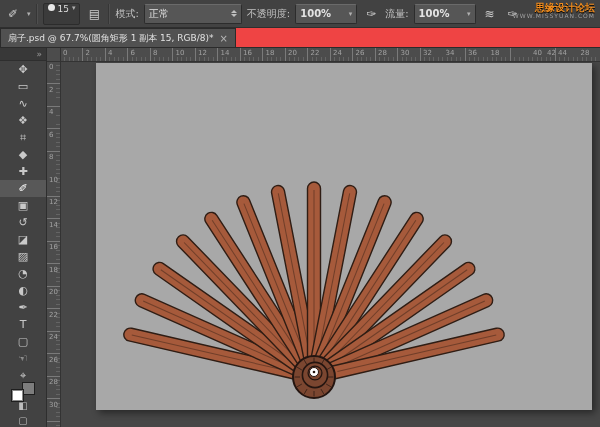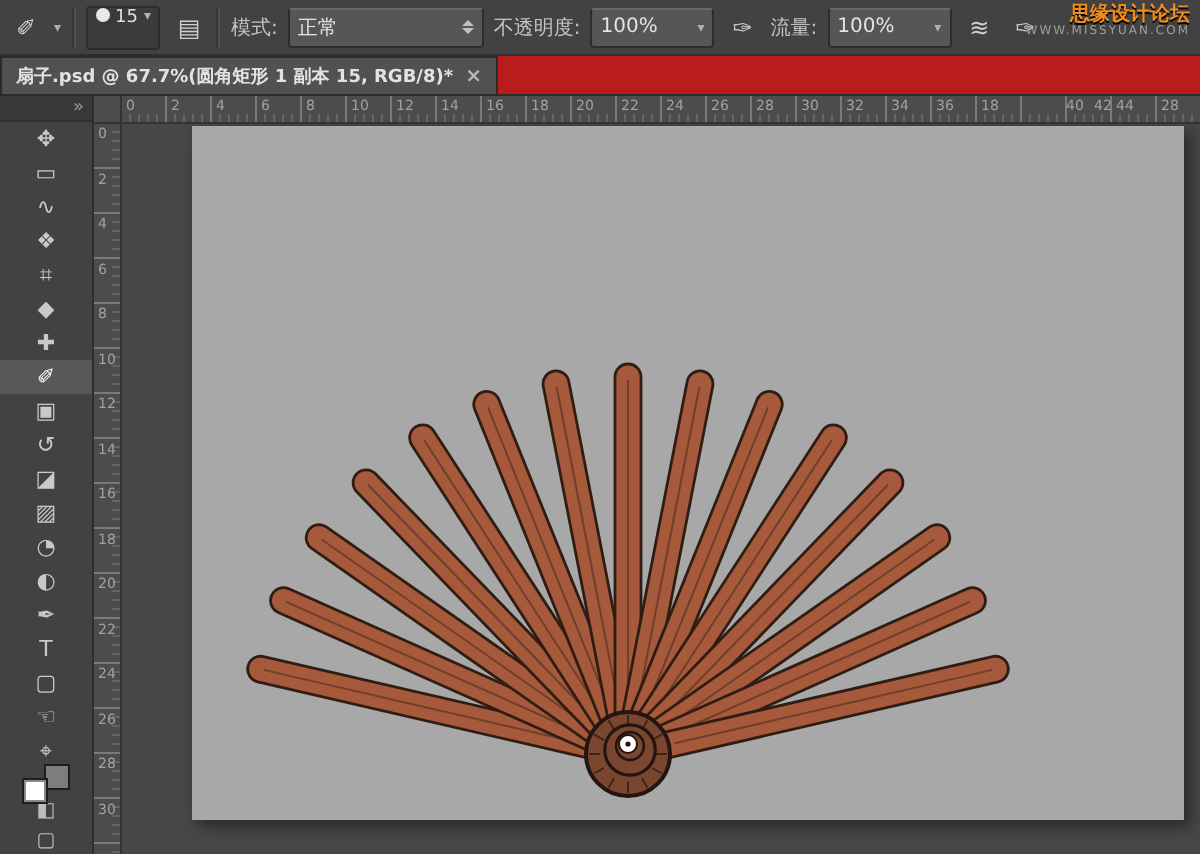--- a/index.html
+++ b/index.html
@@ -14,30 +14,30 @@
   .mini-arrow{font-size:7px;color:#b0b0b0;}
   .sep{width:1px;height:20px;background:#363636;border-right:1px solid #4f4f4f;}
   .chip{display:flex;gap:3px;background:#3b3b3b;border:1px solid #2c2c2c;
         border-radius:2px;height:20px;padding:0 4px;font-size:9px;color:#ddd;}
   .chip .dot{width:7px;height:7px;border-radius:50%;background:#e8e8e8;display:inline-block;}
   .obl{font-size:10px;color:#c2c2c2;white-space:nowrap;}
   .combo{display:flex;align-items:center;justify-content:space-between;background:#565656;
          border:1px solid #2c2c2c;border-top-color:#6a6a6a;border-radius:2px;height:18px;
          padding:0 4px;font-size:10px;color:#e3e3e3;cursor:pointer;}
   .combo.wide{width:88px;}
-  .combo.num{width:52px;}
+  .combo.num{width:52px;font-weight:bold;}
   .updown{display:flex;flex-direction:column;gap:1px;margin-left:4px;}
   .updown i{display:block;width:0;height:0;border:3px solid transparent;border-bottom-color:#c0c0c0;border-top-width:0;}
   .updown i.dn{border:3px solid transparent;border-top-color:#c0c0c0;border-bottom-width:0;}
   .watermark{position:absolute;right:5px;top:2px;text-align:right;line-height:1.1;}
   .wm1{font-size:10px;font-weight:bold;color:#f08c1e;text-shadow:0 1px 0 #000;}
   .wm2{font-size:6px;color:#9f9f9f;letter-spacing:1px;}
 
   
-  .tab-bar{height:19px;background:#b91c1c;border-bottom:1px solid #2b2b2b;display:flex;align-items:flex-end;font-weight:bold;}
+  .tab-bar{height:19px;background:#ef4444;border-bottom:1px solid #2b2b2b;display:flex;align-items:flex-end;}
   .tab{display:flex;align-items:center;gap:6px;height:18px;background:#515151;border:1px solid #2b2b2b;
        border-bottom:none;padding:0 7px;cursor:pointer;}
   .tab-title{font-size:9px;color:#e2e2e2;white-space:nowrap;}
   .tab-close{font-size:10px;color:#b5b5b5;cursor:pointer;}
 
   
   .main{display:flex;height:380px;}
   .toolbox{width:46px;background:#424242;border-right:1px solid #2e2e2e;overflow:hidden;
            display:flex;flex-direction:column;align-items:stretch;}
   .tb-head{height:13px;background:#383838;border-bottom:1px solid #2e2e2e;color:#9a9a9a;

